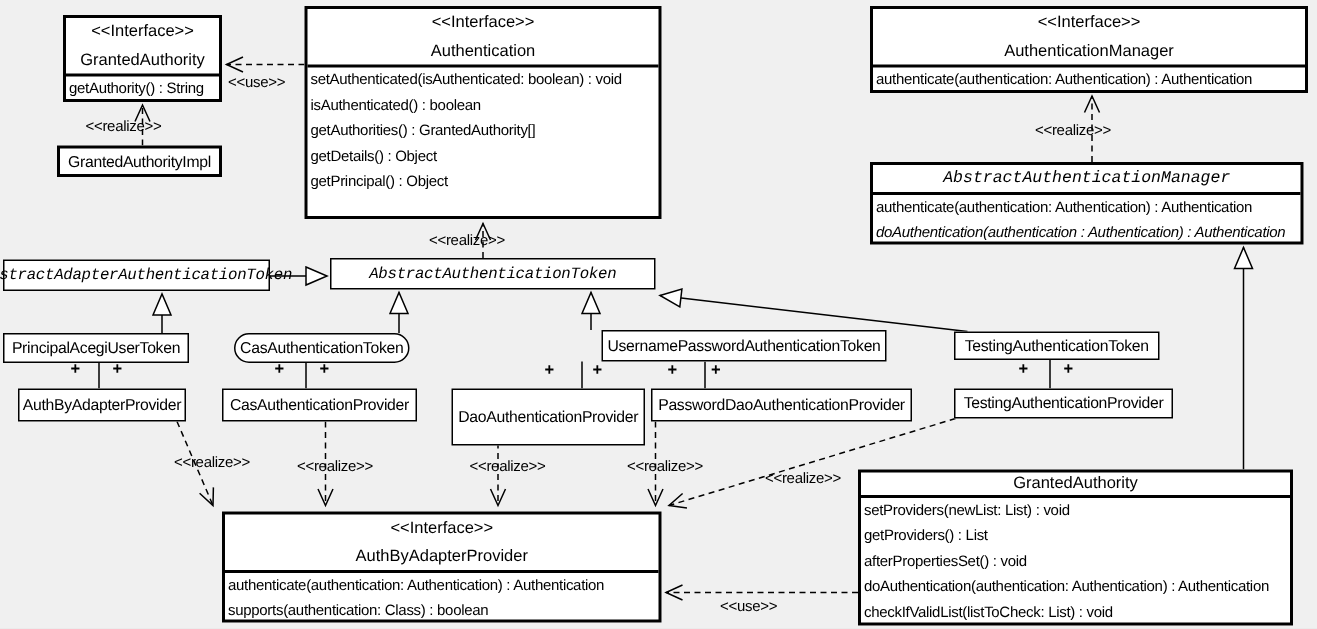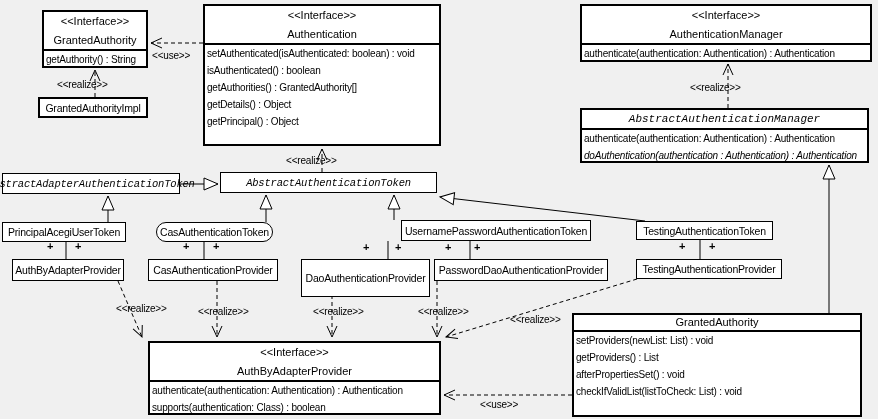--- a/index.html
+++ b/index.html
@@ -199,16 +199,17 @@
   </div>
 
   <div class="uml-box bold" style="left:572px;top:313px;width:290px;height:104px;">
     <div class="head">
       <span class="cname" style="line-height:15px;">GrantedAuthority</span>
     </div>
     <div class="sep"></div>
     <div class="m">setProviders(newList: List) : void</div>
     <div class="m">getProviders() : List</div>
     <div class="m">afterPropertiesSet() : void</div>
+    <div class="m">doAuthentication(authentication: Authentication) : Authentication</div>
     <div class="m">checkIfValidList(listToCheck: List) : void</div>
   </div>
 
 </div>
 
 </body></html>

